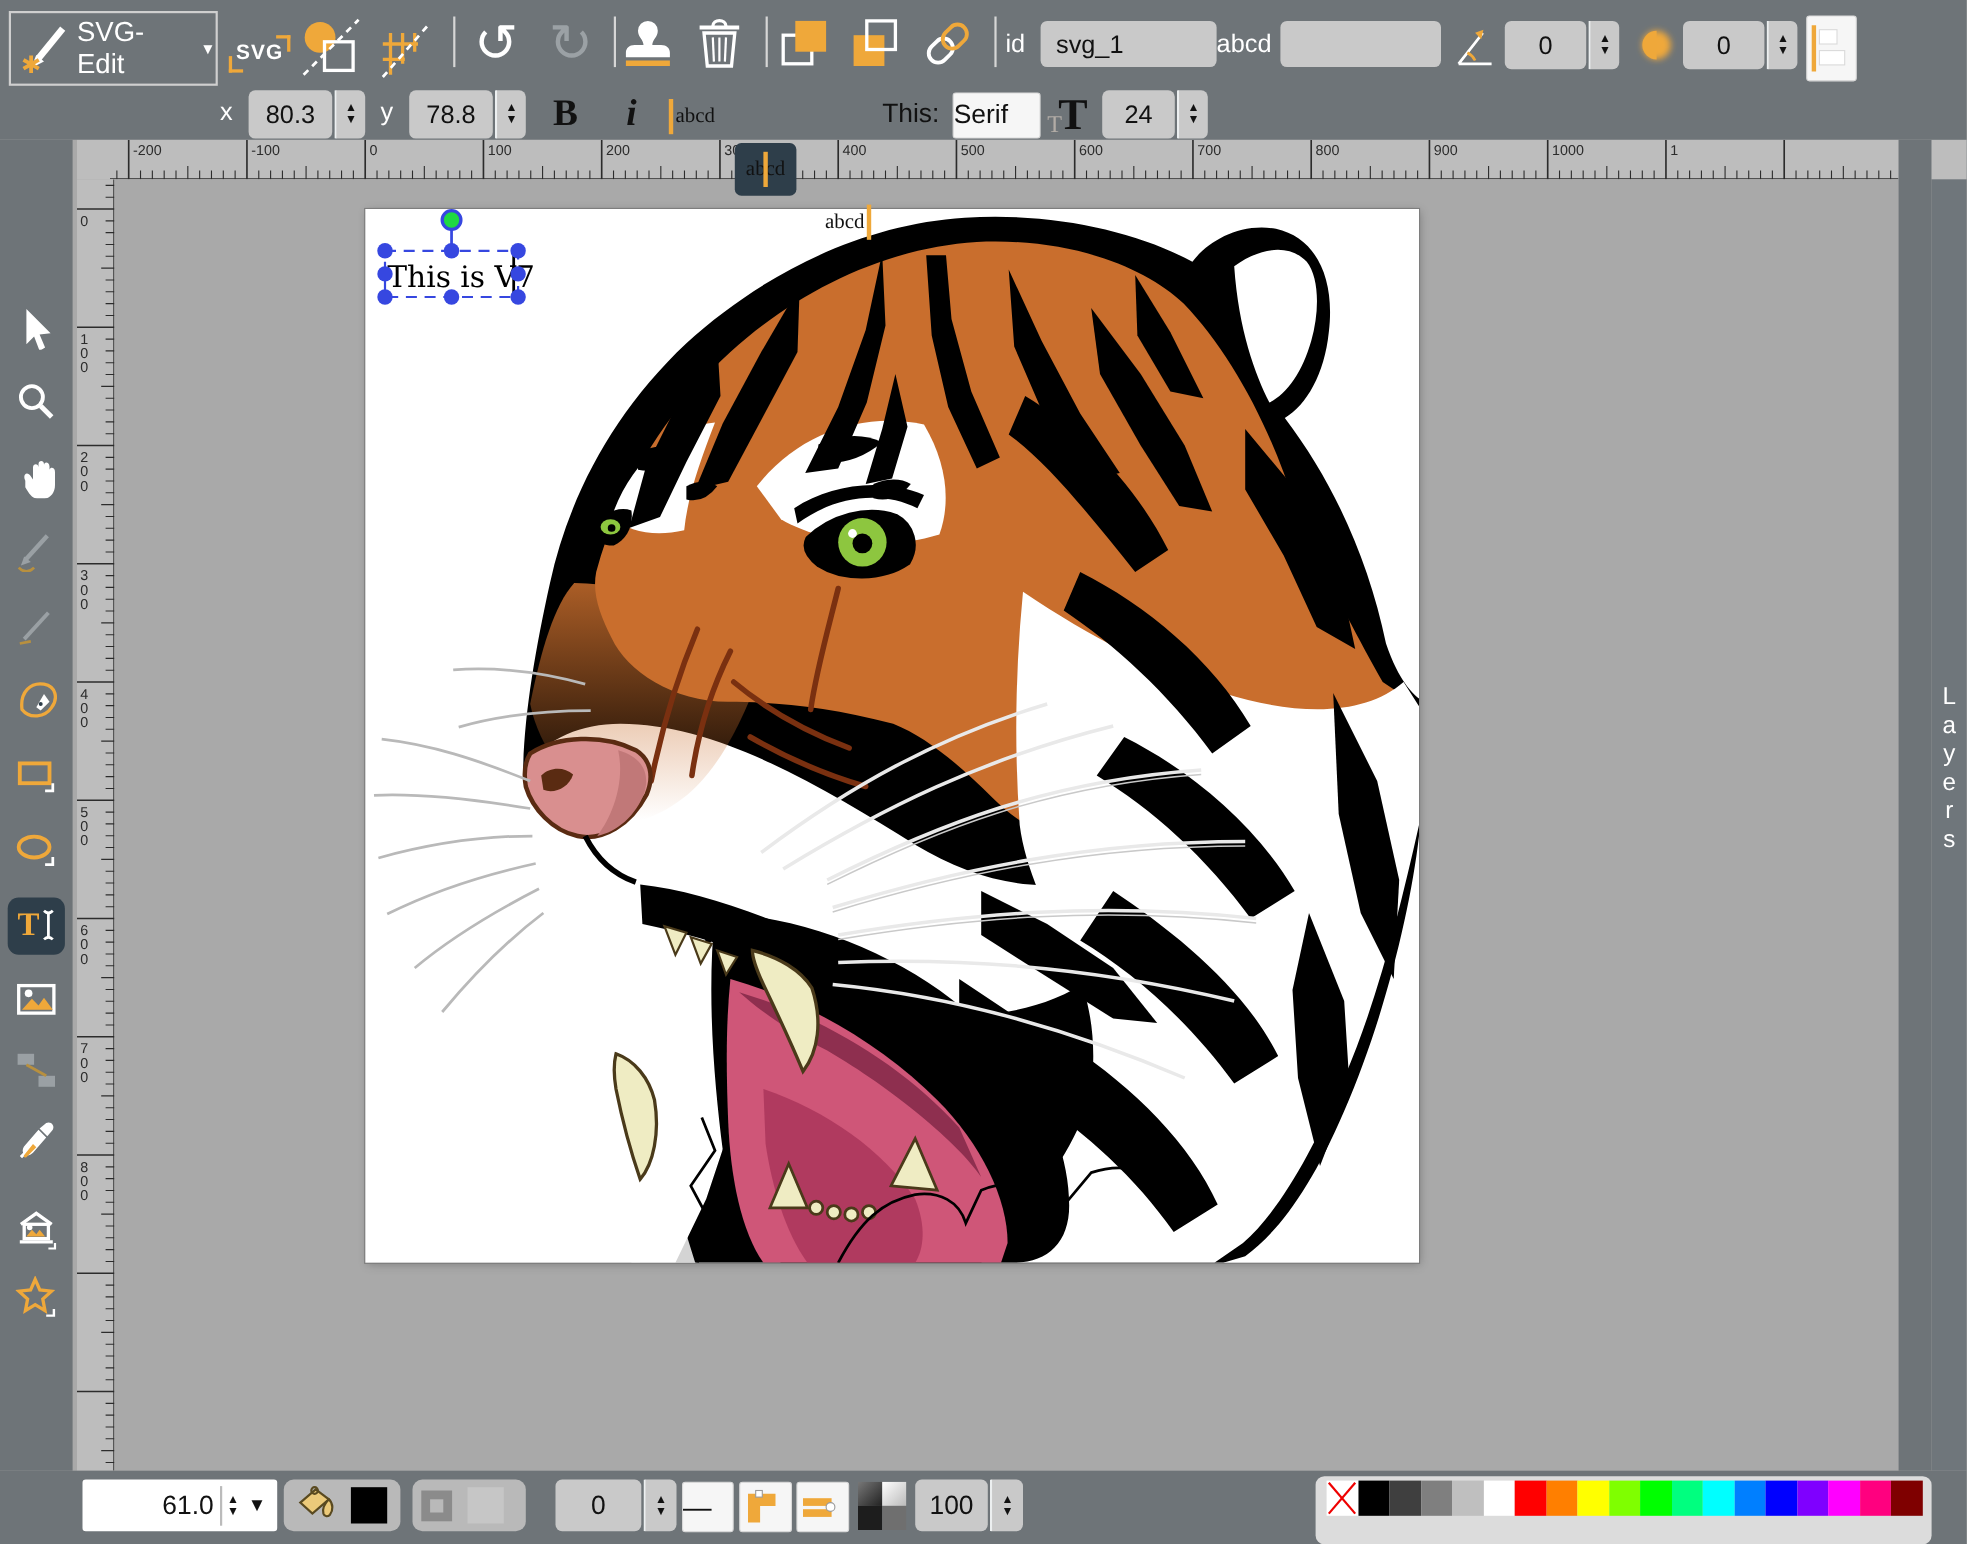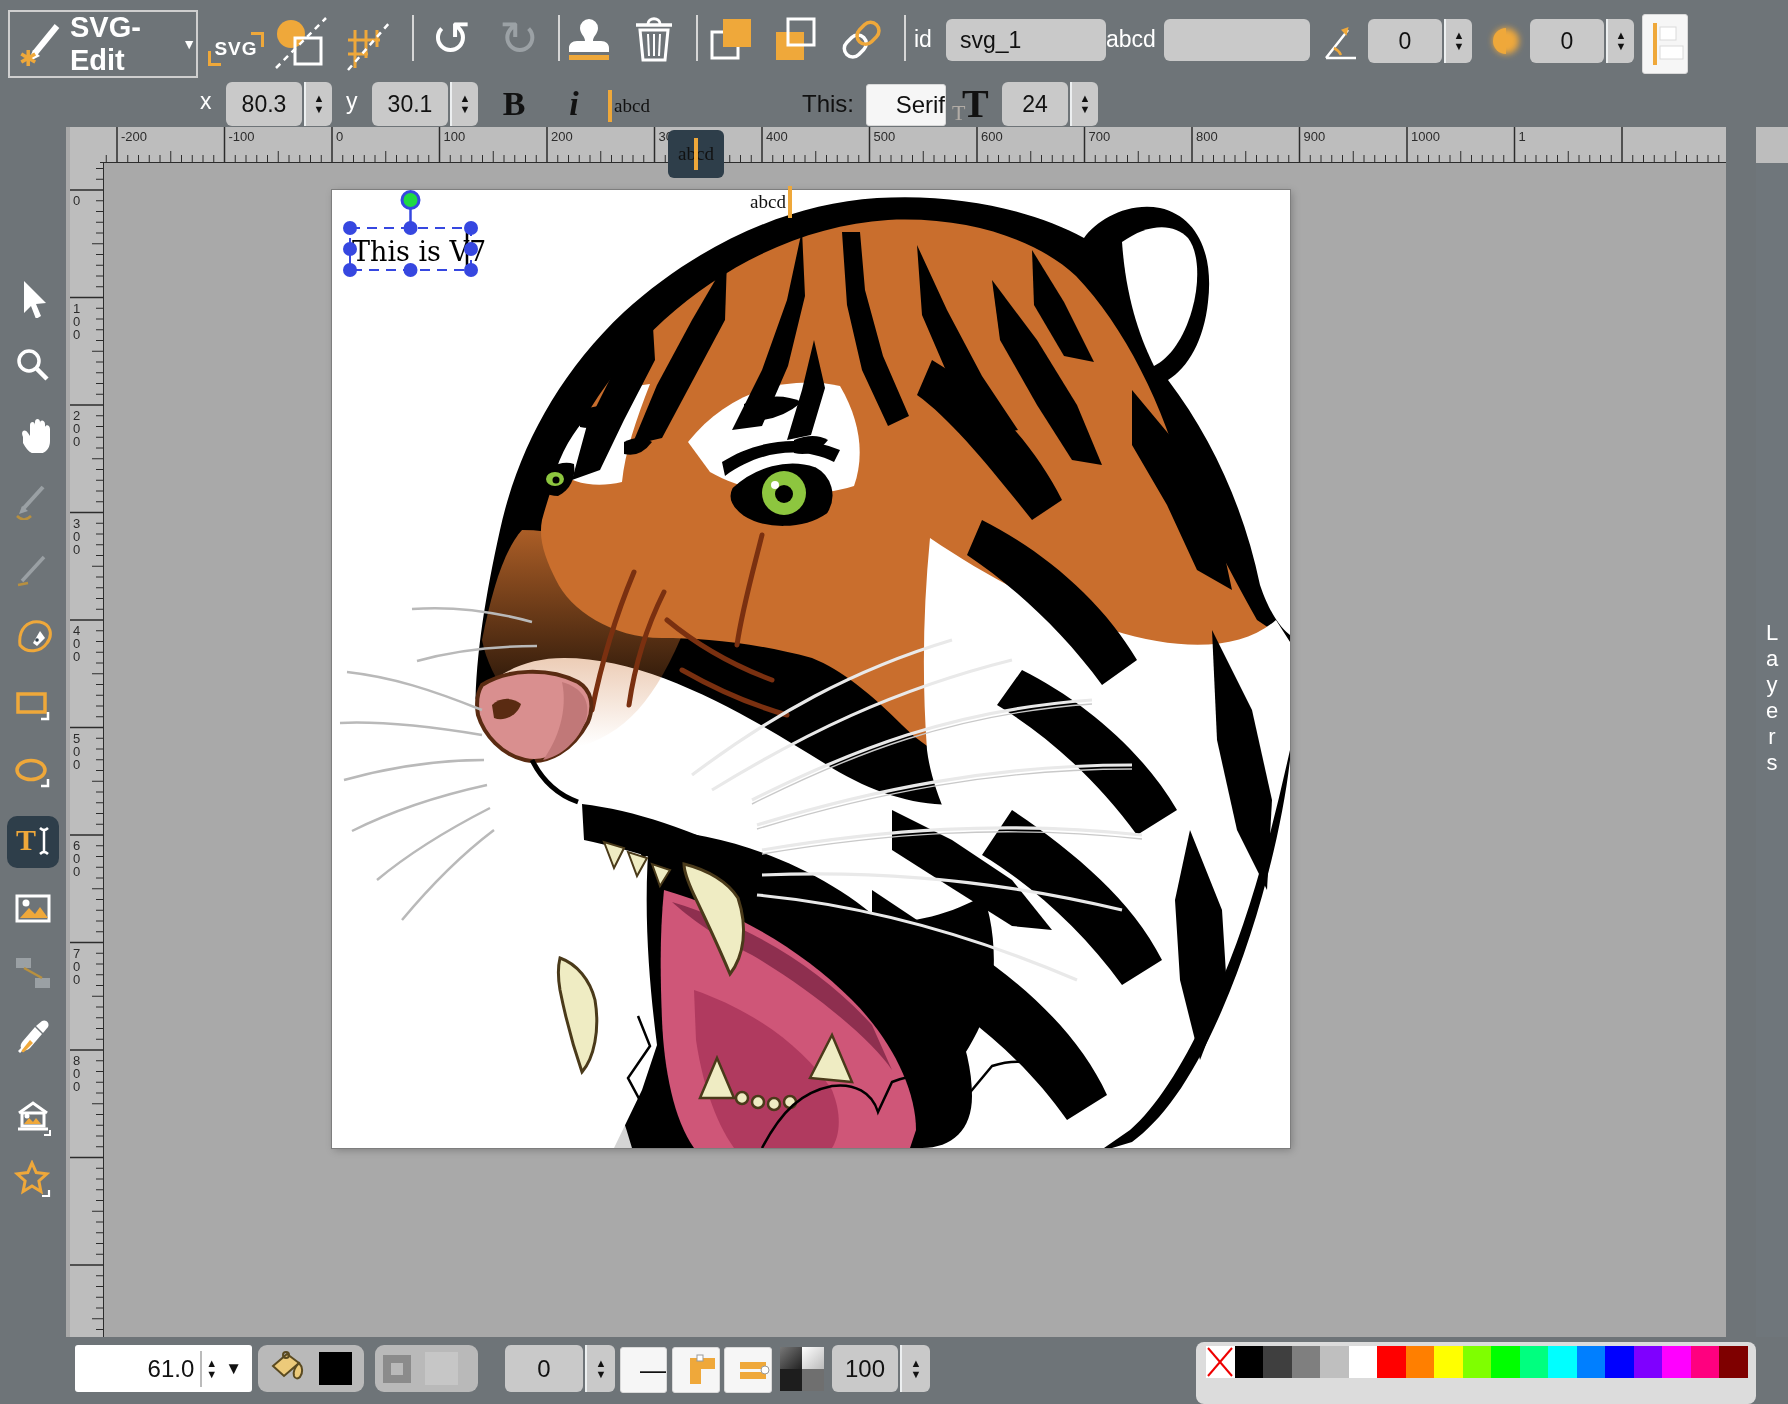--- a/index.html
+++ b/index.html
@@ -13,21 +13,21 @@
   #sidebar-corner{left:1756px;top:127px;width:32px;height:36px;background:#bdbdbd;z-index:26;}
   #splitter{left:1726px;top:127px;width:30px;height:1210px;background:#6e7478;z-index:24;}
   .divider{width:2px;height:46px;background:#d6d6d6;margin:0 6px;}
   
   .field{background:#c9c9c9;border-radius:6px;color:#111;font-size:23px;
     display:flex;align-items:center;justify-content:center;}
   .spin-arrows{background:#c9c9c9;border-radius:0 6px 6px 0;border-left:2px solid #eceff0;
     display:flex;flex-direction:column;align-items:center;justify-content:center;
     font-size:11px;color:#111;line-height:11px;cursor:pointer;}
   .white-btn{background:#f6f6f6;border-radius:3px;border:1px solid #d9d9d9;
-    display:flex;align-items:center;justify-content:flex-end;color:#111;cursor:pointer;}
+    display:flex;align-items:center;justify-content:flex-start;color:#111;cursor:pointer;}
   .tb-label{color:#fff;font-size:23px;}
   .blk-label{color:#111;font-size:23px;}
   .icon-btn{display:flex;align-items:center;justify-content:center;cursor:pointer;}
   
   .row{position:absolute;display:flex;align-items:center;}
   
   #ruler-top{left:100px;top:127px;width:1626px;height:36px;background:#bdbdbd;z-index:20;}
   #ruler-left{left:70px;top:163px;width:34px;height:1174px;background:#bdbdbd;z-index:20;}
   #ruler-corner{left:70px;top:127px;width:30px;height:36px;background:#bdbdbd;z-index:20;}
   
@@ -59,21 +59,21 @@
 
 <div class="row" style="left:8px;top:10px;height:68px;z-index:40;">
   <div style="width:186px;height:64px;border:2px solid #cfcfcf;display:flex;align-items:center;cursor:pointer;">
     <span style="margin-left:8px;">
       <svg width="46" height="50" viewBox="0 0 46 50">
         <line x1="17" y1="36" x2="39" y2="9" stroke="#fff" stroke-width="6"></line>
         <path d="M10,45 L15,33 L22,39 Z" fill="#fff"></path>
         <text x="1" y="49" font-size="22" fill="#efa83a">✱</text>
       </svg>
     </span>
-    <span class="tb-label" style="font-size:29px;margin-left:6px;font-weight:bold;">SVG-Edit</span>
+    <span class="tb-label" style="font-size:25px;margin-left:6px;">SVG-Edit</span>
     <span style="color:#fff;font-size:14px;margin-left:8px;">▼</span>
   </div>
 </div>
 
 <div class="abs icon-btn" style="left:208px;top:30px;width:56px;height:38px;z-index:40;position:absolute;">
   <span style="position:absolute;left:0;bottom:2px;width:10px;height:12px;border-left:3px solid #efa83a;border-bottom:3px solid #efa83a;"></span>
   <span style="color:#fff;font-weight:bold;font-size:19px;letter-spacing:1px;">SVG</span>
   <span style="position:absolute;right:0;top:2px;width:10px;height:12px;border-right:3px solid #efa83a;border-top:3px solid #efa83a;"></span>
 </div>
 
@@ -208,21 +208,21 @@
 <div class="abs field" style="left:226px;top:82px;width:76px;height:44px;z-index:40;">
   <span>80.3</span>
   </div>
 <div class="abs spin-arrows" style="left:304px;top:82px;width:26px;height:44px;z-index:40;">
     <span>▲</span>
     <span>▼</span>
   </div>
 
 <span class="abs tb-label" style="left:346px;top:88px;z-index:40;">y</span>
 <div class="abs field" style="left:372px;top:82px;width:76px;height:44px;z-index:40;">
-  <span>30.1</span>
+  <span>78.8</span>
   </div>
 <div class="abs spin-arrows" style="left:450px;top:82px;width:26px;height:44px;z-index:40;">
     <span>▲</span>
     <span>▼</span>
   </div>
 
 <div class="abs icon-btn" style="left:492px;top:82px;width:44px;height:44px;z-index:40;font-family:'Liberation Serif',serif;font-weight:bold;font-size:34px;color:#111;">
     <span>B</span>
   </div>
 <div class="abs icon-btn" style="left:556px;top:82px;width:36px;height:44px;z-index:40;font-family:'Liberation Serif',serif;font-style:italic;font-weight:bold;font-size:34px;color:#111;">

